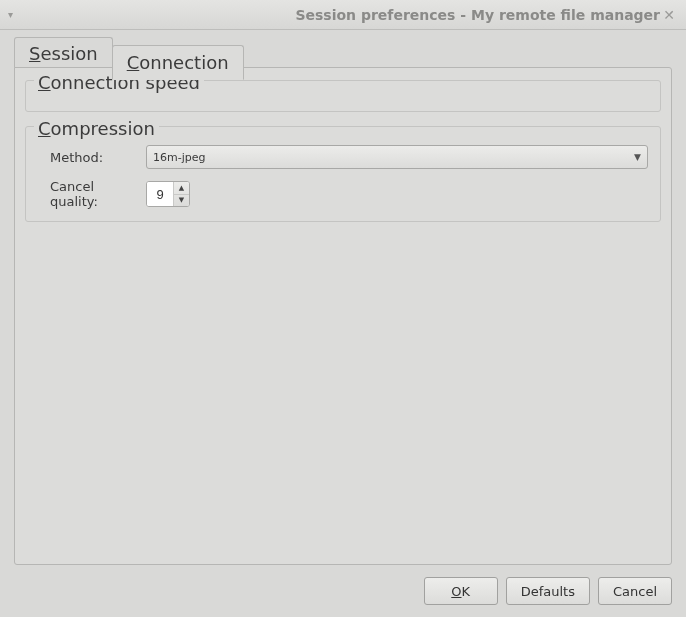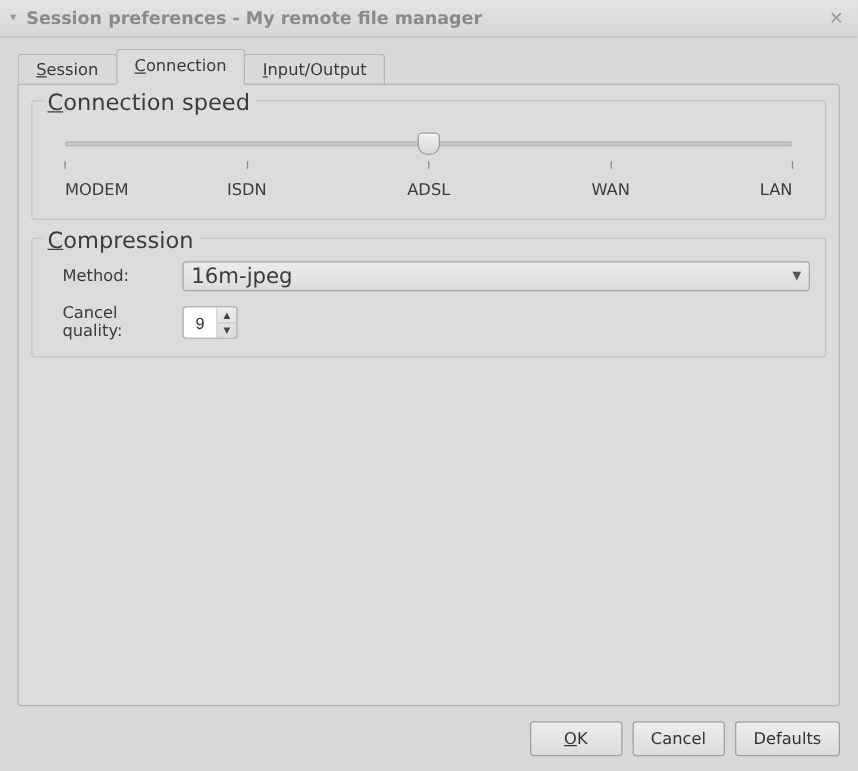--- a/index.html
+++ b/index.html
@@ -22,21 +22,21 @@
     align-items: center;
     padding: 0 8px;
   }
   .titlebar .dropdown-icon {
     color: #9a9a98;
     font-size: 10px;
     margin-right: 8px;
   }
   .titlebar .title {
     flex: 1;
-    text-align: left;
+    text-align: right;
     font-weight: bold;
     color: #8a8a88;
     font-size: 14px;
   }
   .titlebar .close-icon {
     color: #9a9a98;
     font-size: 14px;
     width: 18px;
     text-align: center;
     cursor: pointer;
@@ -56,34 +56,34 @@
     align-items: flex-end;
     height: 26px;
     position: relative;
   }
   .tab {
     padding: 5px 14px 5px 14px;
     border: 1px solid #b6b6b4;
     border-bottom: none;
     background: #d9d9d7;
     color: #3b3b3b;
-    font-size: 13px;
+    font-size: 18px;
     margin-right: 0;
     border-top-left-radius: 3px;
     border-top-right-radius: 3px;
     position: relative;
     top: 1px;
     cursor: pointer;
     margin-top: 24px;
   }
   .tab + .tab { margin-left: -1px; }
   .tab.active {
     background: #dcdcda;
     border-bottom: 1px solid #dcdcda;
-    top: 0;
+    top: 12px;
     padding-top: 6px;
     padding-bottom: 6px;
     z-index: 2;
   }
   .tab .uline { text-decoration: underline; }
 
   .tabpanel {
     border: 1px solid #b6b6b4;
     border-radius: 0 3px 3px 3px;
     background: #dcdcda;
@@ -184,21 +184,21 @@
     height: 24px;
     background: linear-gradient(#ececea, #dcdcda);
     border: 1px solid #a8a8a6;
     border-radius: 3px;
     display: flex;
     align-items: center;
     padding: 0 6px;
     cursor: pointer;
     position: relative;
   }
-  .combo .combo-value { flex: 1; font-size: 17px; }
+  .combo .combo-value { flex: 1; font-size: 11px; }
   .combo .combo-arrow {
     font-size: 9px;
     color: #555;
   }
   .spin {
     width: 44px;
     height: 26px;
     display: flex;
     border: 1px solid #a8a8a6;
     border-radius: 3px;
@@ -262,47 +262,26 @@
   <span class="dropdown-icon">▾</span>
   <span class="title">Session preferences - My remote file manager</span>
   <span class="close-icon">✕</span>
 </div>
 
 <div class="client">
 
   <div class="tabbar">
     <div class="tab"><span class="uline">S</span><span>ession</span></div>
     <div class="tab active"><span class="uline">C</span><span>onnection</span></div>
-    <div class="tab"><span class="uline">I</span><span>nput/Output</span></div>
   </div>
 
   <div class="tabpanel">
 
     <div class="group">
       <div class="group-title"><span class="uline">C</span><span>onnection speed</span></div>
-      <div class="slider-area">
-        <div class="slider-track-wrap">
-          <div class="slider-track"></div>
-          <div class="slider-thumb" id="slider-thumb" style="left: 50%;"></div>
-        </div>
-        <div class="slider-ticks" id="slider-ticks">
-            <div class="slider-tick" style="left: 0%;"></div>
-            <div class="slider-tick" style="left: 25%;"></div>
-            <div class="slider-tick" style="left: 50%;"></div>
-            <div class="slider-tick" style="left: 75%;"></div>
-            <div class="slider-tick" style="left: 100%;"></div>
-          </div>
-        <div class="slider-labels" id="slider-labels">
-            <div class="slider-label first" style="left: 0%;">MODEM</div>
-            <div class="slider-label" style="left: 25%;">ISDN</div>
-            <div class="slider-label" style="left: 50%;">ADSL</div>
-            <div class="slider-label" style="left: 75%;">WAN</div>
-            <div class="slider-label last" style="left: 100%;">LAN</div>
-          </div>
-      </div>
     </div>
 
     <div class="group">
       <div class="group-title"><span class="uline">C</span><span>ompression</span></div>
 
       <div class="row">
         <div class="label">Method:</div>
         <div class="combo">
           <span class="combo-value">16m-jpeg</span>
           <span class="combo-arrow">▼</span>
@@ -323,20 +302,20 @@
     </div>
 
   </div>
 
   <div class="footer">
     <div class="btn">
         <span class="uline">O</span>
         <span>K</span>
       </div>
     <div class="btn">
+        <span>Defaults</span>
+      </div>
+    <div class="btn">
         <span>Cancel</span>
       </div>
-    <div class="btn">
-        <span>Defaults</span>
-      </div>
   </div>
 
 </div>
 
 </body></html>

